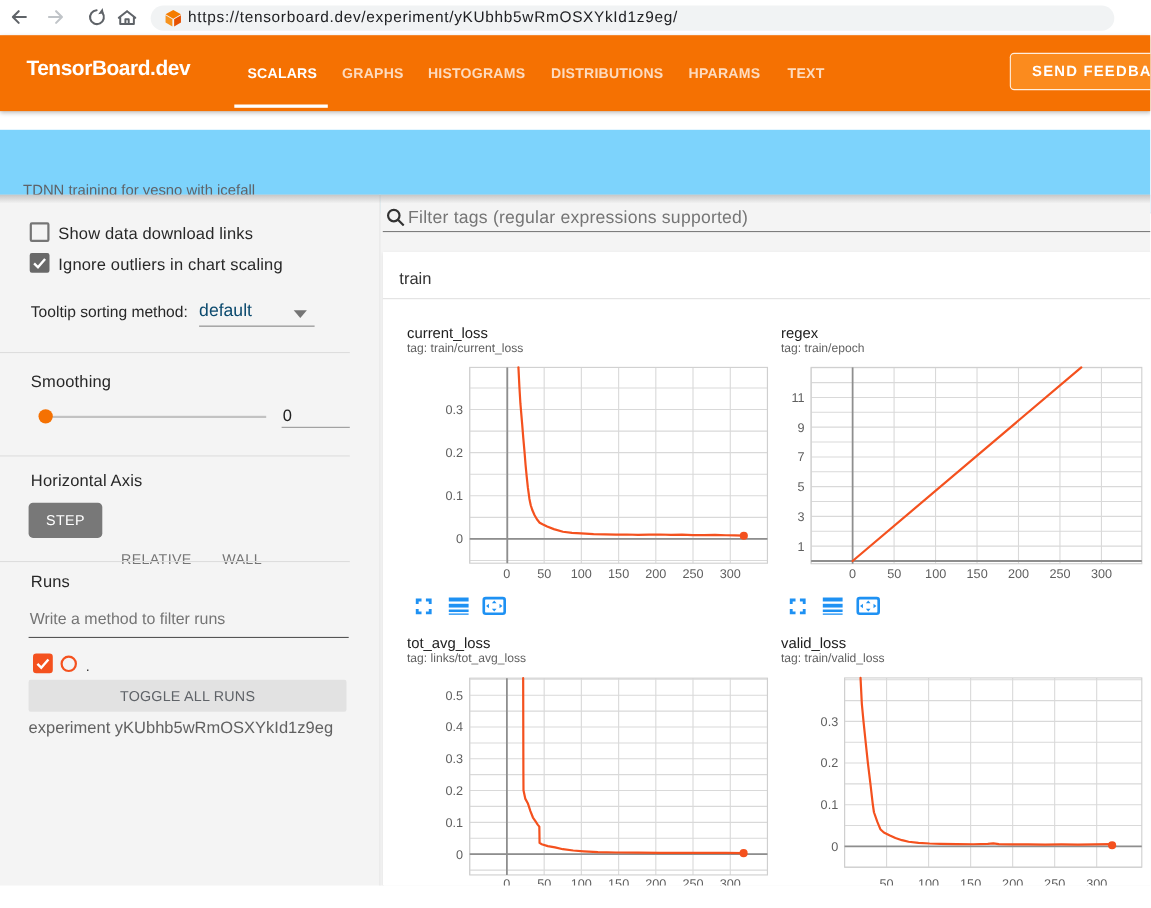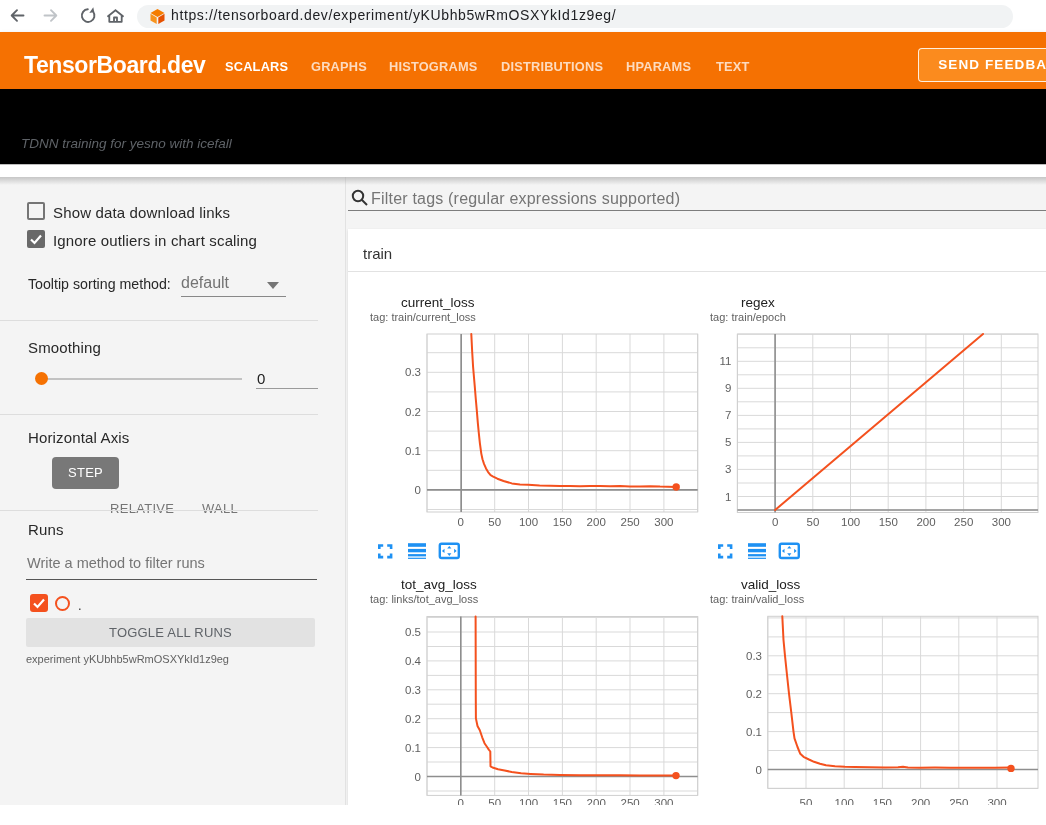--- a/index.html
+++ b/index.html
@@ -7,50 +7,50 @@
 #page { position:relative; width:1046px; height:805px; overflow:hidden; background:#fff; }
 .abs { position:absolute; }
 
 
 #chrome { position:absolute; left:0; top:0; width:1046px; height:32px; background:#fff; }
 #urlpill { position:absolute; left:137px; top:5px; width:876px; height:23px; background:#f1f3f4; border-radius:12px; }
 #urltext { position:absolute; left:171px; top:7px; font-size:14px; color:#202124; letter-spacing:0.62px; }
 
 
 #appbar { position:absolute; left:0; top:32px; width:1046px; height:69px; background:#f57102; overflow:hidden; box-shadow:0 2px 4px rgba(0,0,0,0.25); }
-#logo { position:absolute; left:24px; top:20px; font-size:23px; font-weight:700; letter-spacing:-0.4px; color:#fff; }
+#logo { position:absolute; left:24px; top:20px; font-size:19px; font-weight:700; letter-spacing:-0.4px; color:#fff; }
 .tab { position:absolute; top:26.5px; font-size:12.8px; font-weight:700; letter-spacing:0.2px; color:rgba(255,255,255,0.75); }
 .tab.active { color:#fff; }
 #tabline { position:absolute; left:213px; top:63px; width:85px; height:3px; background:#fff; }
 #feedback { position:absolute; left:918px; top:16px; width:165px; height:34px; border:1.5px solid rgba(255,255,255,0.85); border-radius:4px; background:#fb8b1e; color:#fff; font-size:13.5px; font-weight:700; letter-spacing:1.1px; text-align:center; text-indent:6px; line-height:31px; }
 
 
-#subbar { position:absolute; left:0; top:89px; width:1046px; height:76px; background:#000000; border-bottom:1px solid #bdbdbd;font-style:italic; }
+#subbar { position:absolute; left:0; top:118px; width:1046px; height:76px; background:#7dd3fc; border-bottom:1px solid #bdbdbd; }
 #expname { position:absolute; left:21px; top:47px; font-size:13.5px; color:#5f6368; }
 #subshadow { position:absolute; left:0; top:177px; width:1046px; height:8px; background:linear-gradient(rgba(160,160,160,0.55), rgba(245,245,245,0)); z-index:6; }
 
 
 #sidebar { position:absolute; left:0; top:177px; width:346px; height:648px; background:#f4f4f4; border-right:1px solid #e2e2e2; }
 .sb { position:absolute; }
 .cb { position:absolute; width:18px; height:18px; border:2px solid #757575; border-radius:2px; background:#f4f4f4; }
 .cb.checked { background:#696969; border-color:#696969; }
 .sblabel { font-size:15px; letter-spacing:0.15px; color:#282828; }
 .divider { position:absolute; left:0; width:318px; height:1px; background:#ddd; }
-#stepbtn { position:absolute; left:26px; top:280px; width:67px; height:32px; background:#787878; color:#fff; border-radius:4px; font-size:13px; text-align:center; line-height:32px; letter-spacing:0.3px;margin-left:26px; }
+#stepbtn { position:absolute; left:26px; top:280px; width:67px; height:32px; background:#787878; color:#fff; border-radius:4px; font-size:13px; text-align:center; line-height:32px; letter-spacing:0.3px; }
 .flatbtn { position:absolute; top:280px; height:32px; color:#757575; font-size:13px; line-height:32px; letter-spacing:0.3px;margin-top:36px; }
 #togglebtn { position:absolute; left:26px; top:441px; width:289px; height:29px; background:#e2e2e2; color:#5f6368; border-radius:2px; font-size:13px; text-align:center; line-height:29px; letter-spacing:0.2px; }
 
 
 #main { position:absolute; left:346px; top:177px; width:700px; height:648px; background:#f4f4f4; }
 #filterph { position:absolute; left:371px; top:190px; font-size:16px; letter-spacing:0.2px; color:#757575; }
 #filterline { position:absolute; left:348px; top:210px; width:698px; height:1.3px; background:#7d7d7d; }
 #card { position:absolute; left:348px; top:229px; width:700px; height:700px; background:#fff; box-shadow:0 1px 2.5px rgba(0,0,0,0.13); }
 #cardhead { position:absolute; left:348px; top:229px; width:698px; height:43px; border-bottom:1px solid #e2e2e2; }
 #traintxt { position:absolute; left:363px; top:245px; font-size:15px; color:#333; }
-.ctitle { position:absolute; font-size:13.5px; color:#212121;margin-left:31px; }
+.ctitle { position:absolute; font-size:13.5px; color:#212121; }
 .ctag { position:absolute; font-size:11px; color:#616161; }
 svg text { font-family:"Liberation Sans", sans-serif; }
 </style>
 </head>
 <body>
 <div id="page">
 
   <div id="chrome">
     <svg class="abs" style="left:8px;top:6px" width="120" height="20" viewBox="0 0 120 20">
       <g fill="none" stroke="#5f6368" stroke-width="1.9" stroke-linecap="round" stroke-linejoin="round">
@@ -90,21 +90,21 @@
   <div id="sidebar">
     <div class="cb" style="left:27px;top:25px"></div>
     <div class="sb sblabel" style="left:53px;top:27px">Show data download links</div>
     <div class="cb checked" style="left:27px;top:53px"></div>
     <svg class="abs" style="left:27px;top:53px" width="18" height="18" viewBox="0 0 18 18">
         <path d="M4 9.5 L7.5 13 L14 5.5" fill="none" stroke="#fff" stroke-width="2.2"></path>
       </svg>
     <div class="sb sblabel" style="left:53px;top:54.5px">Ignore outliers in chart scaling</div>
 
     <div class="sb" style="left:28px;top:98.5px;font-size:14.2px;color:#282828">Tooltip sorting method:</div>
-    <div class="sb" style="left:181px;top:97px;font-size:16px;color:#737373">default</div>
+    <div class="sb" style="left:181px;top:97px;font-size:16px;color:#0c4a6e">default</div>
     <div class="sb" style="left:181px;top:119px;width:105px;height:1px;background:#888"></div>
     <div class="sb" style="left:267px;top:105px;width:0;height:0;border-left:6px solid transparent;border-right:6px solid transparent;border-top:7px solid #757575"></div>
 
     <div class="divider" style="top:143px"></div>
     <div class="sb sblabel" style="left:28px;top:162px">Smoothing</div>
     <div class="sb" style="left:47px;top:200.5px;width:195px;height:2.2px;background:#c2c2c2"></div>
     <div class="sb" style="left:35px;top:195px;width:13px;height:13px;border-radius:50%;background:#f57102"></div>
     <div class="sb" style="left:257px;top:193px;font-size:15px;color:#212121">0</div>
     <div class="sb" style="left:256px;top:211px;width:62px;height:1px;background:#9a9a9a"></div>
 
@@ -119,21 +119,21 @@
     <div class="sb" style="left:27px;top:378px;font-size:14.5px;color:#757575">Write a method to filter runs</div>
     <div class="sb" style="left:26px;top:402px;width:291px;height:1px;background:#555"></div>
 
     <div class="sb" style="left:30px;top:417px;width:18px;height:18px;background:#f4511e;border-radius:3px"></div>
     <svg class="abs" style="left:30px;top:417px" width="18" height="18" viewBox="0 0 18 18">
         <path d="M4 9.5 L7.5 13 L14 5.5" fill="none" stroke="#fff" stroke-width="2.2"></path>
       </svg>
     <div class="sb" style="left:55px;top:419px;width:15px;height:15px;border:2px solid #f4511e;border-radius:50%"></div>
     <div class="sb" style="left:78px;top:421px;font-size:13px;color:#333">.</div>
     <div id="togglebtn">TOGGLE ALL RUNS</div>
-    <div class="sb" style="left:26px;top:476px;font-size:11px;color:#616161">experiment yKUbhb5wRmOSXYkId1z9eg</div>
+    <div class="sb" style="left:26px;top:476px;font-size:15px;color:#616161">experiment yKUbhb5wRmOSXYkId1z9eg</div>
   </div>
 
   <div id="main"></div>
   <svg class="abs" style="left:351px;top:189px" width="17" height="17" viewBox="0 0 17 17">
     <circle cx="7" cy="7" r="5.2" fill="none" stroke="#333" stroke-width="2"></circle>
     <path d="M11 11 L16 16" stroke="#333" stroke-width="2"></path>
   </svg>
   <div id="filterph">Filter tags (regular expressions supported)</div>
   <div id="filterline"></div>
   <div id="card"></div>

